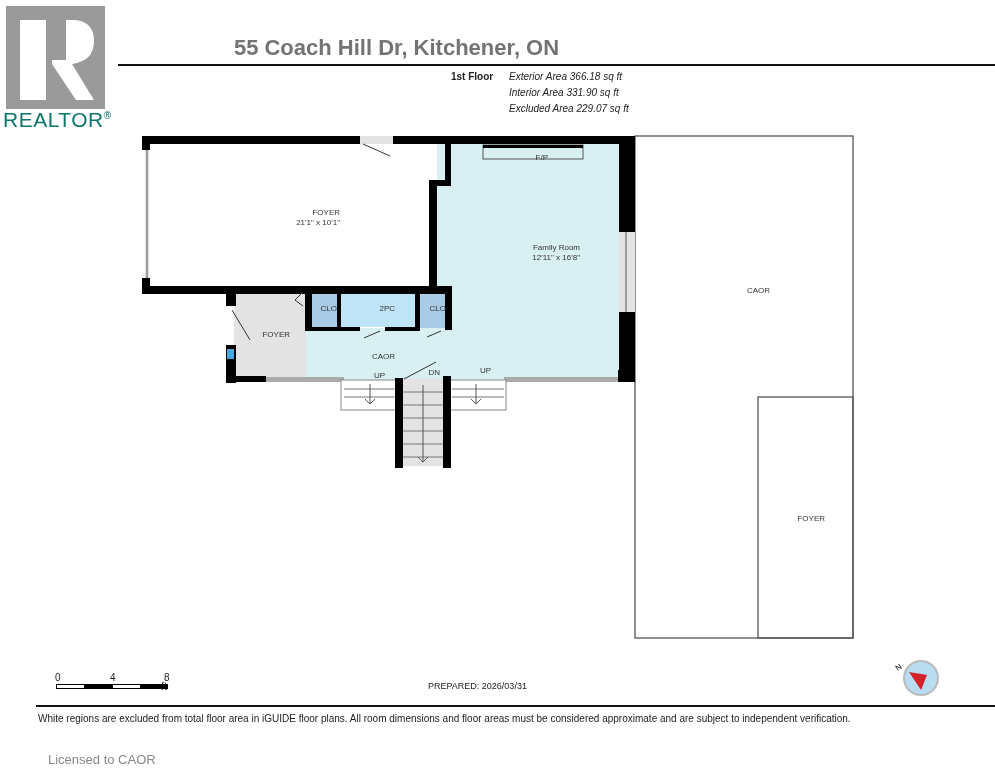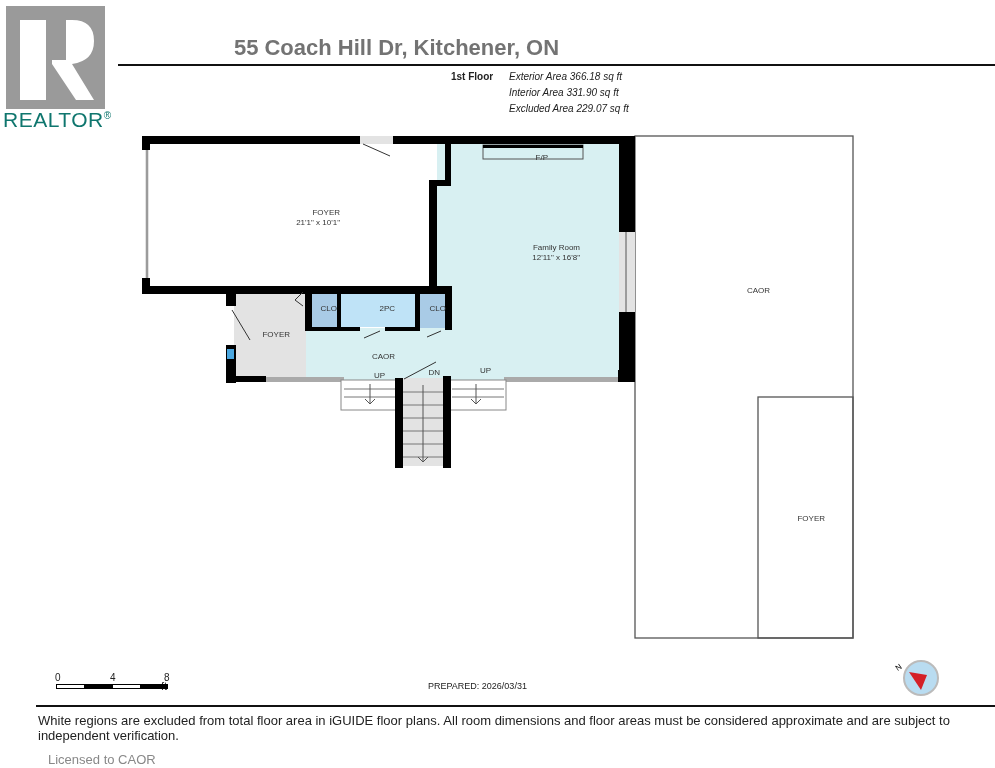--- a/index.html
+++ b/index.html
@@ -6,21 +6,21 @@
   body{width:995px;height:768px;position:relative;overflow:hidden;font-family:"Liberation Sans",sans-serif;color:#222;}
   .abs{position:absolute;}
   .logo{left:6px;top:6px;width:99px;height:103px;background:#9a9a9a;}
   .logo-txt{left:3px;top:108px;font-size:21px;color:#0f766e;letter-spacing:0.5px;}
   .title{left:0;width:793px;top:35px;text-align:center;font-size:22px;font-weight:bold;color:#737373;box-sizing:border-box;}
   .rule{left:118px;right:0;top:64px;height:2px;background:#111;}
   .floor-lbl{left:451px;top:71px;font-size:10px;font-weight:bold;}
   .area{left:509px;font-size:10px;color:#222;font-style:italic;}
   .room-label{position:absolute;font-size:8px;text-align:right;color:#333;line-height:10px;}
   .bottom-rule{left:36px;right:0;top:705px;height:2px;background:#111;}
-  .disclaimer{left:38px;top:713px;font-size:13px;}
+  .disclaimer{left:38px;top:713px;font-size:10px;}
   .licensed{left:4px;top:752px;font-size:13px;color:#888;margin-left:44px;}
   .prepared{left:428px;top:681px;font-size:9px;}
   .scale-num{position:absolute;font-size:10px;top:672px;}
 </style>
 </head>
 <body>
 
 <div class="abs logo">
   <svg width="99" height="103" viewBox="0 0 99 103">
     <rect x="14" y="14" width="26" height="80" fill="#fff"></rect>

